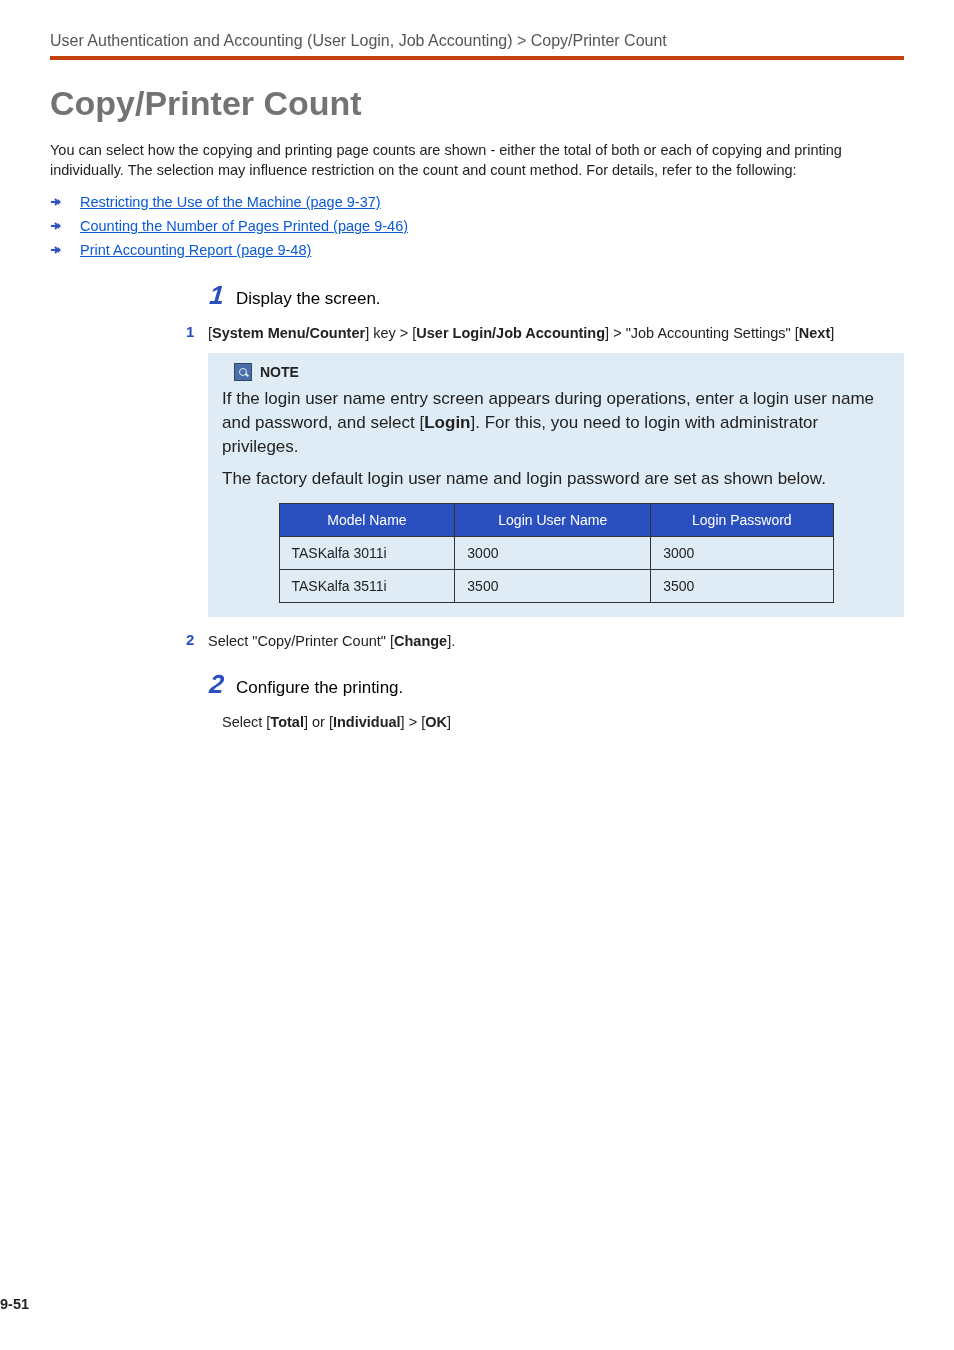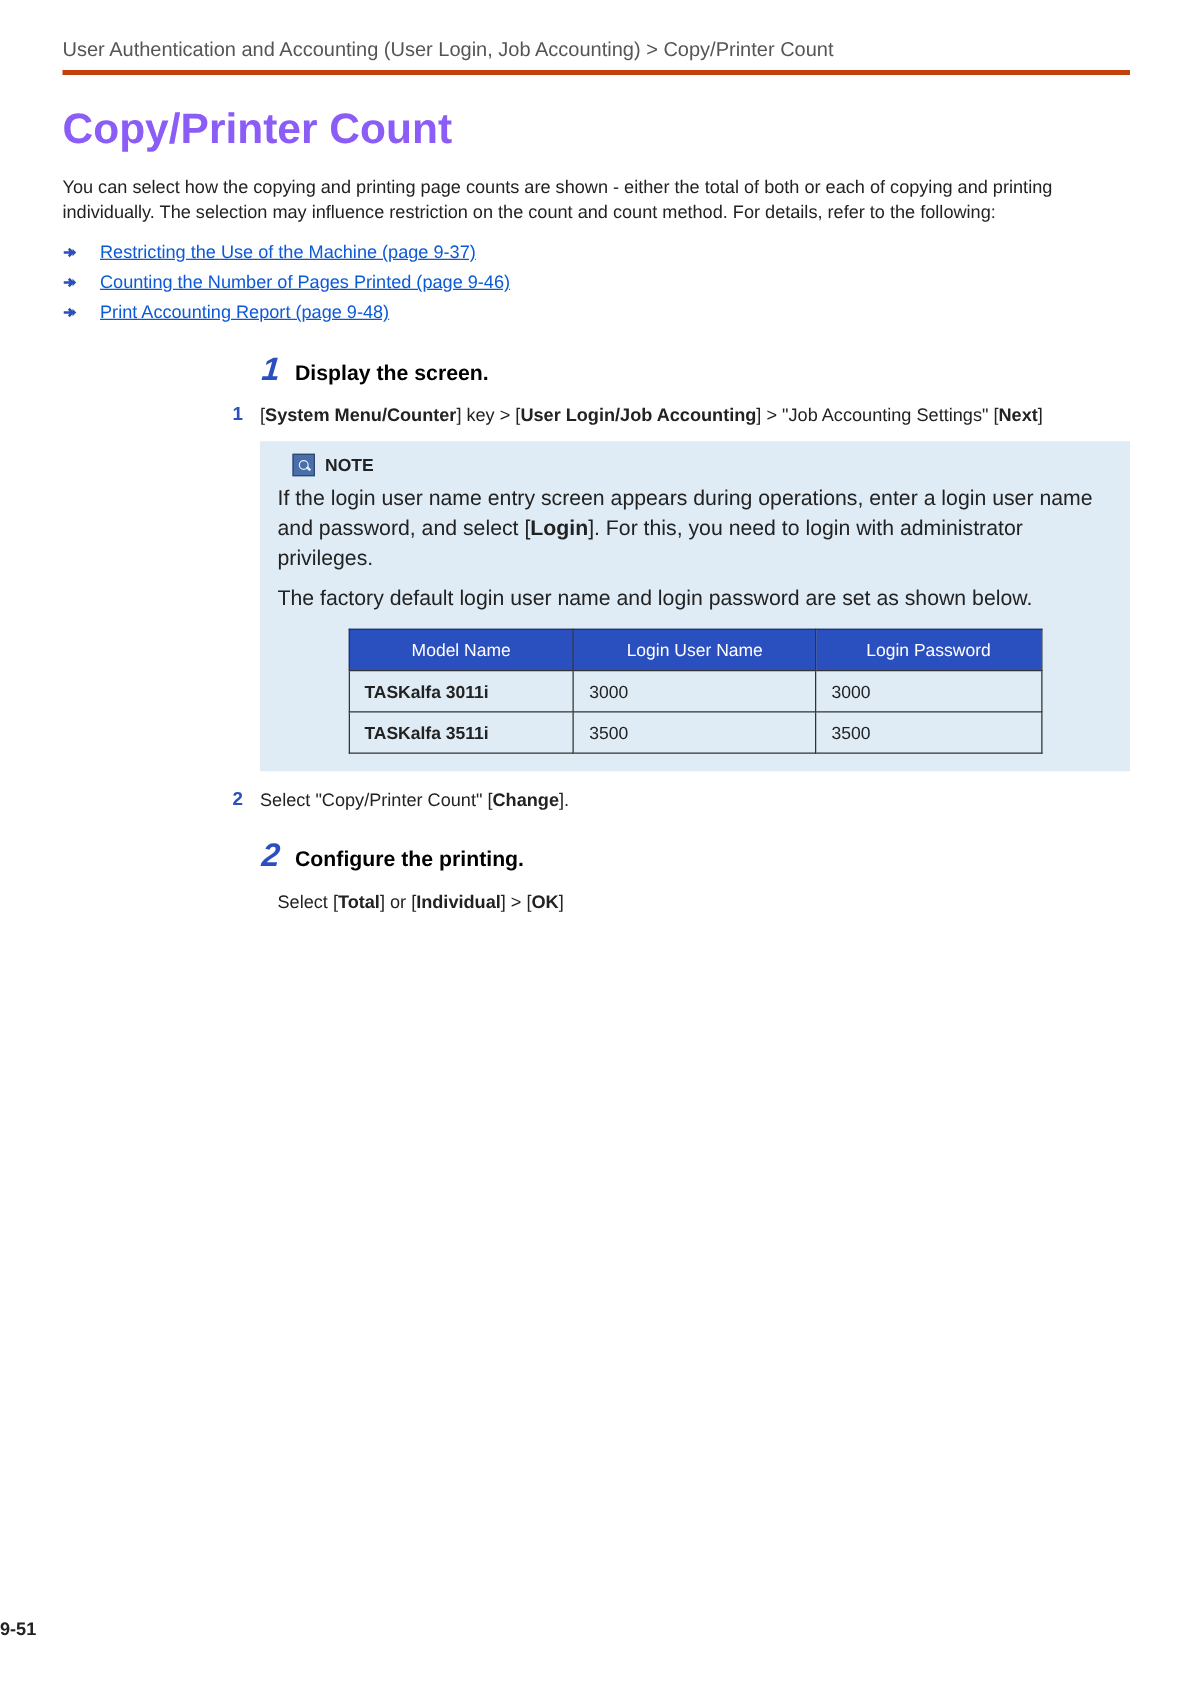--- a/index.html
+++ b/index.html
@@ -20,21 +20,21 @@
     .breadcrumb {
       font-size: 16px;
       color: #555;
       padding-bottom: 6px;
       border-bottom: 4px solid #c2410c;
     }
     .title {
       font-family: Arial, Helvetica, sans-serif;
       font-weight: 900;
       font-size: 34px;
-      color: #8b5cf6;
+      color: #737373;
       margin-top: 24px;
       margin-bottom: 18px;
     }
     .intro {
       font-size: 14.5px;
       color: #222;
       line-height: 1.35;
       margin-bottom: 14px;
     }
     .links {
@@ -71,21 +71,21 @@
       font-weight: 900;
       font-style: italic;
       color: #2a4fbe;
       font-size: 26px;
       width: 34px;
       text-align: right;
       margin-right: 12px;
       transform: skewX(-5deg);
     }
     .step-title {
-      font-weight: 700;
+      font-weight: 400;
       font-size: 17px;
       color: #000;
     }
     .substep {
       display: flex;
       margin-left: -4px;
       margin-bottom: 10px;
     }
     .substep-num {
       font-weight: 900;
@@ -171,21 +171,21 @@
       text-align: center;
     }
     .login-table td {
       border: 1px solid #333;
       padding: 8px 12px;
       font-size: 14px;
       color: #222;
       background: #dfecf5;
     }
     .login-table td.model {
-      font-weight: 700;
+      font-weight: 400;
     }
     .step-body .plain {
       font-size: 14.5px;
       color: #222;
       margin-left: 32px;
       line-height: 1.4;
     }
     .step-body .plain b {
       font-weight: 700;
     }

